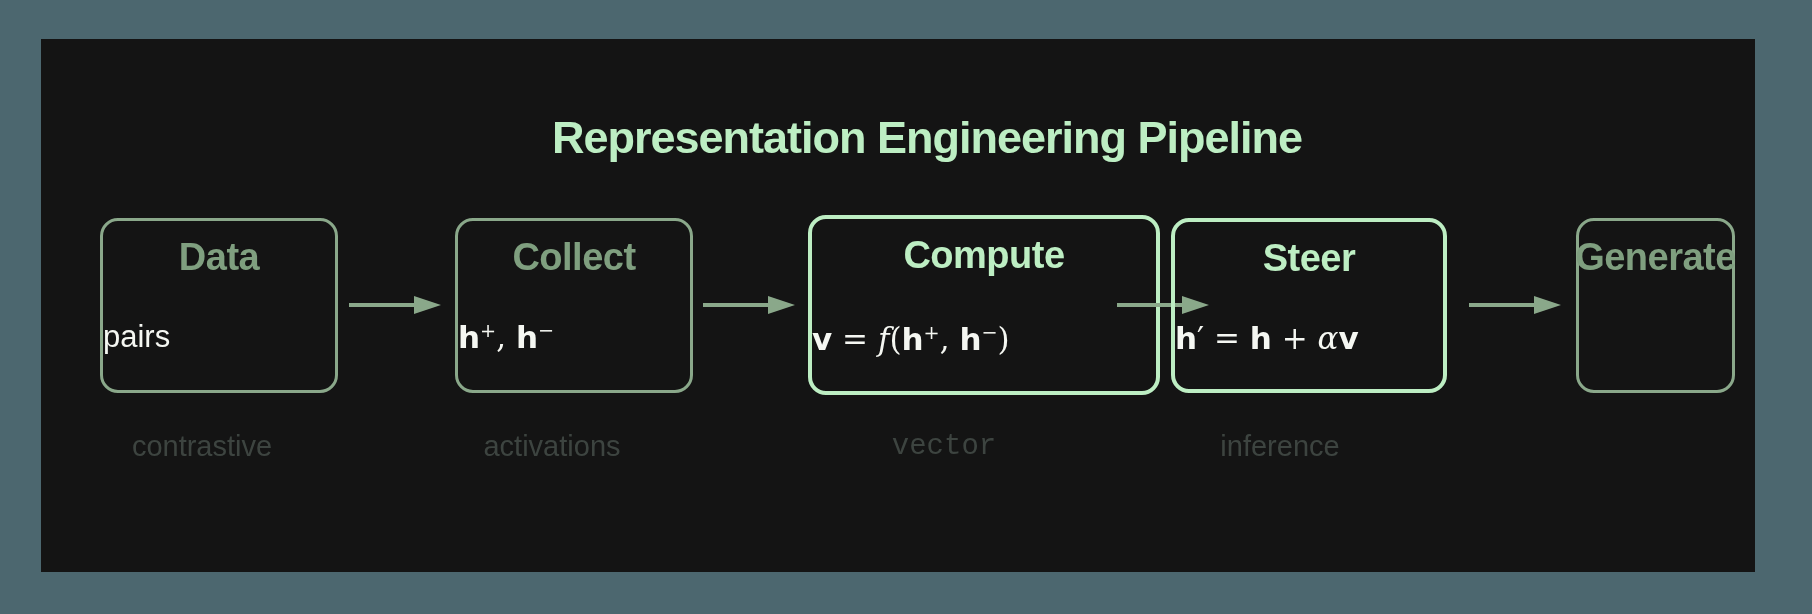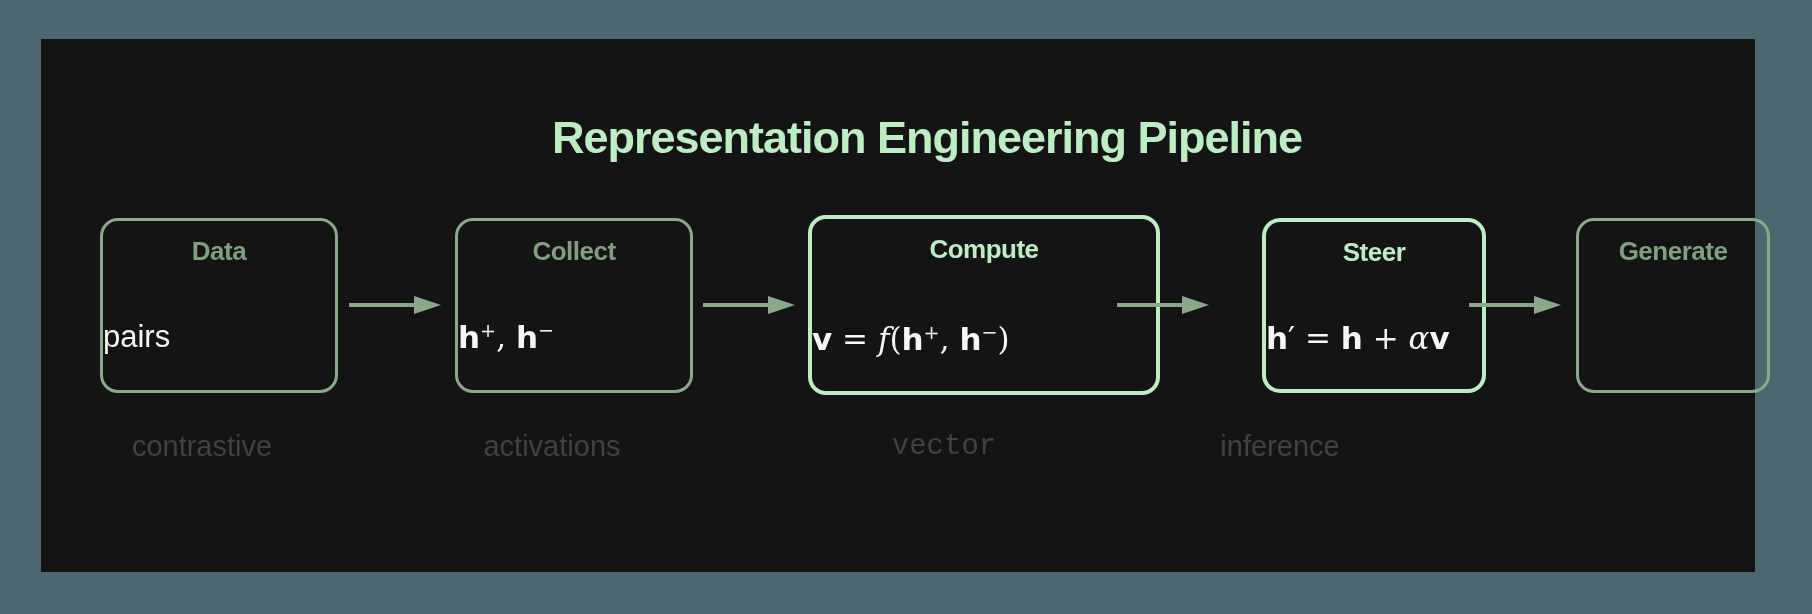--- a/index.html
+++ b/index.html
@@ -46,29 +46,29 @@
     border-radius: 18px;
     background: transparent;
     box-sizing: border-box;
   }
   .stage.highlight {
     border: 4px solid var(--bright-green, #bdeec3);
   }
   .s1 { left: 59px;   width: 238px; }
   .s2 { left: 414px;  width: 238px; }
   .s3 { left: 767px;  top: 176px; width: 352px; height: 180px; }
-  .s4 { left: 1221px; width: 224px; padding-left: 34px; }
-  .s5 { left: 1535px; width: 194px; }
+  .s4 { left: 1130px; width: 276px; padding-left: 34px; }
+  .s5 { left: 1535px; width: 159px; }
   .stage-title {
     position: absolute;
     top: 15px;
     left: 50%;
     transform: translateX(-50%);
     white-space: nowrap;
-    font-size: 26px;
+    font-size: 38px;
     font-weight: bold;
     letter-spacing: -0.5px;
     color: var(--muted-text, #7f9f7f);
     font-family: "Liberation Sans", sans-serif;
   }
   .stage.highlight .stage-title {
     color: var(--bright-green, #bdeec3);
   }
   .stage-detail {
     position: absolute;

